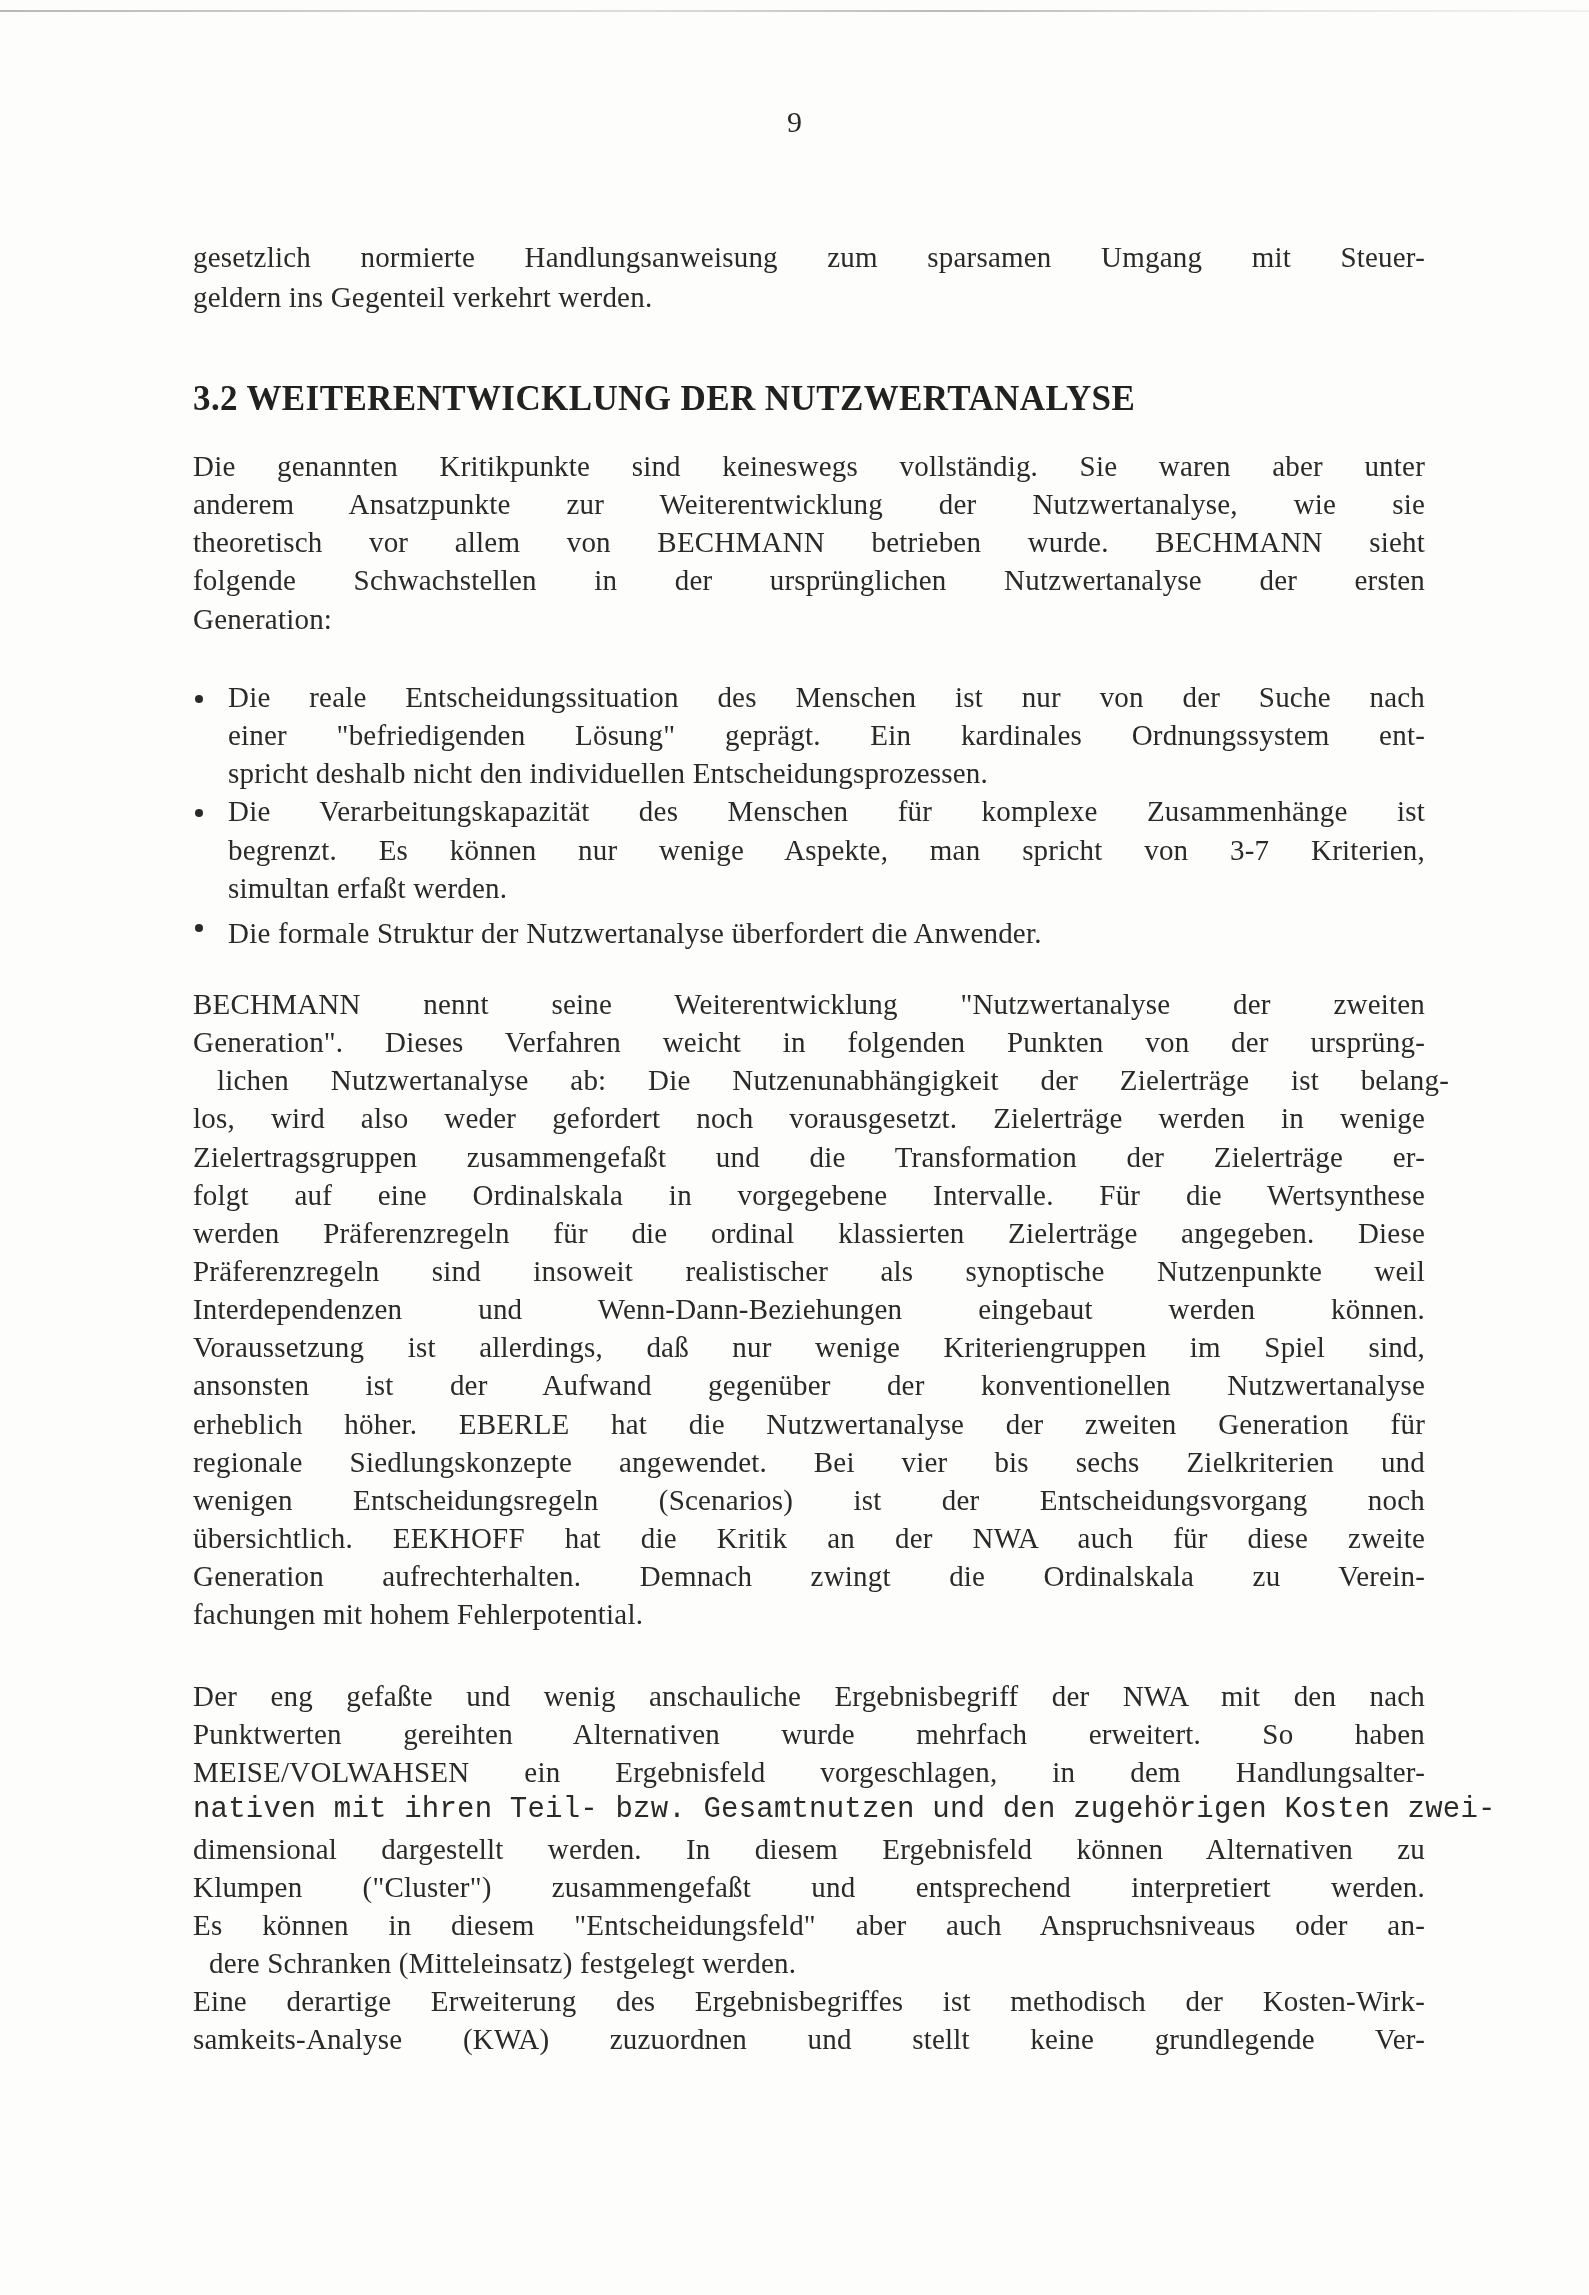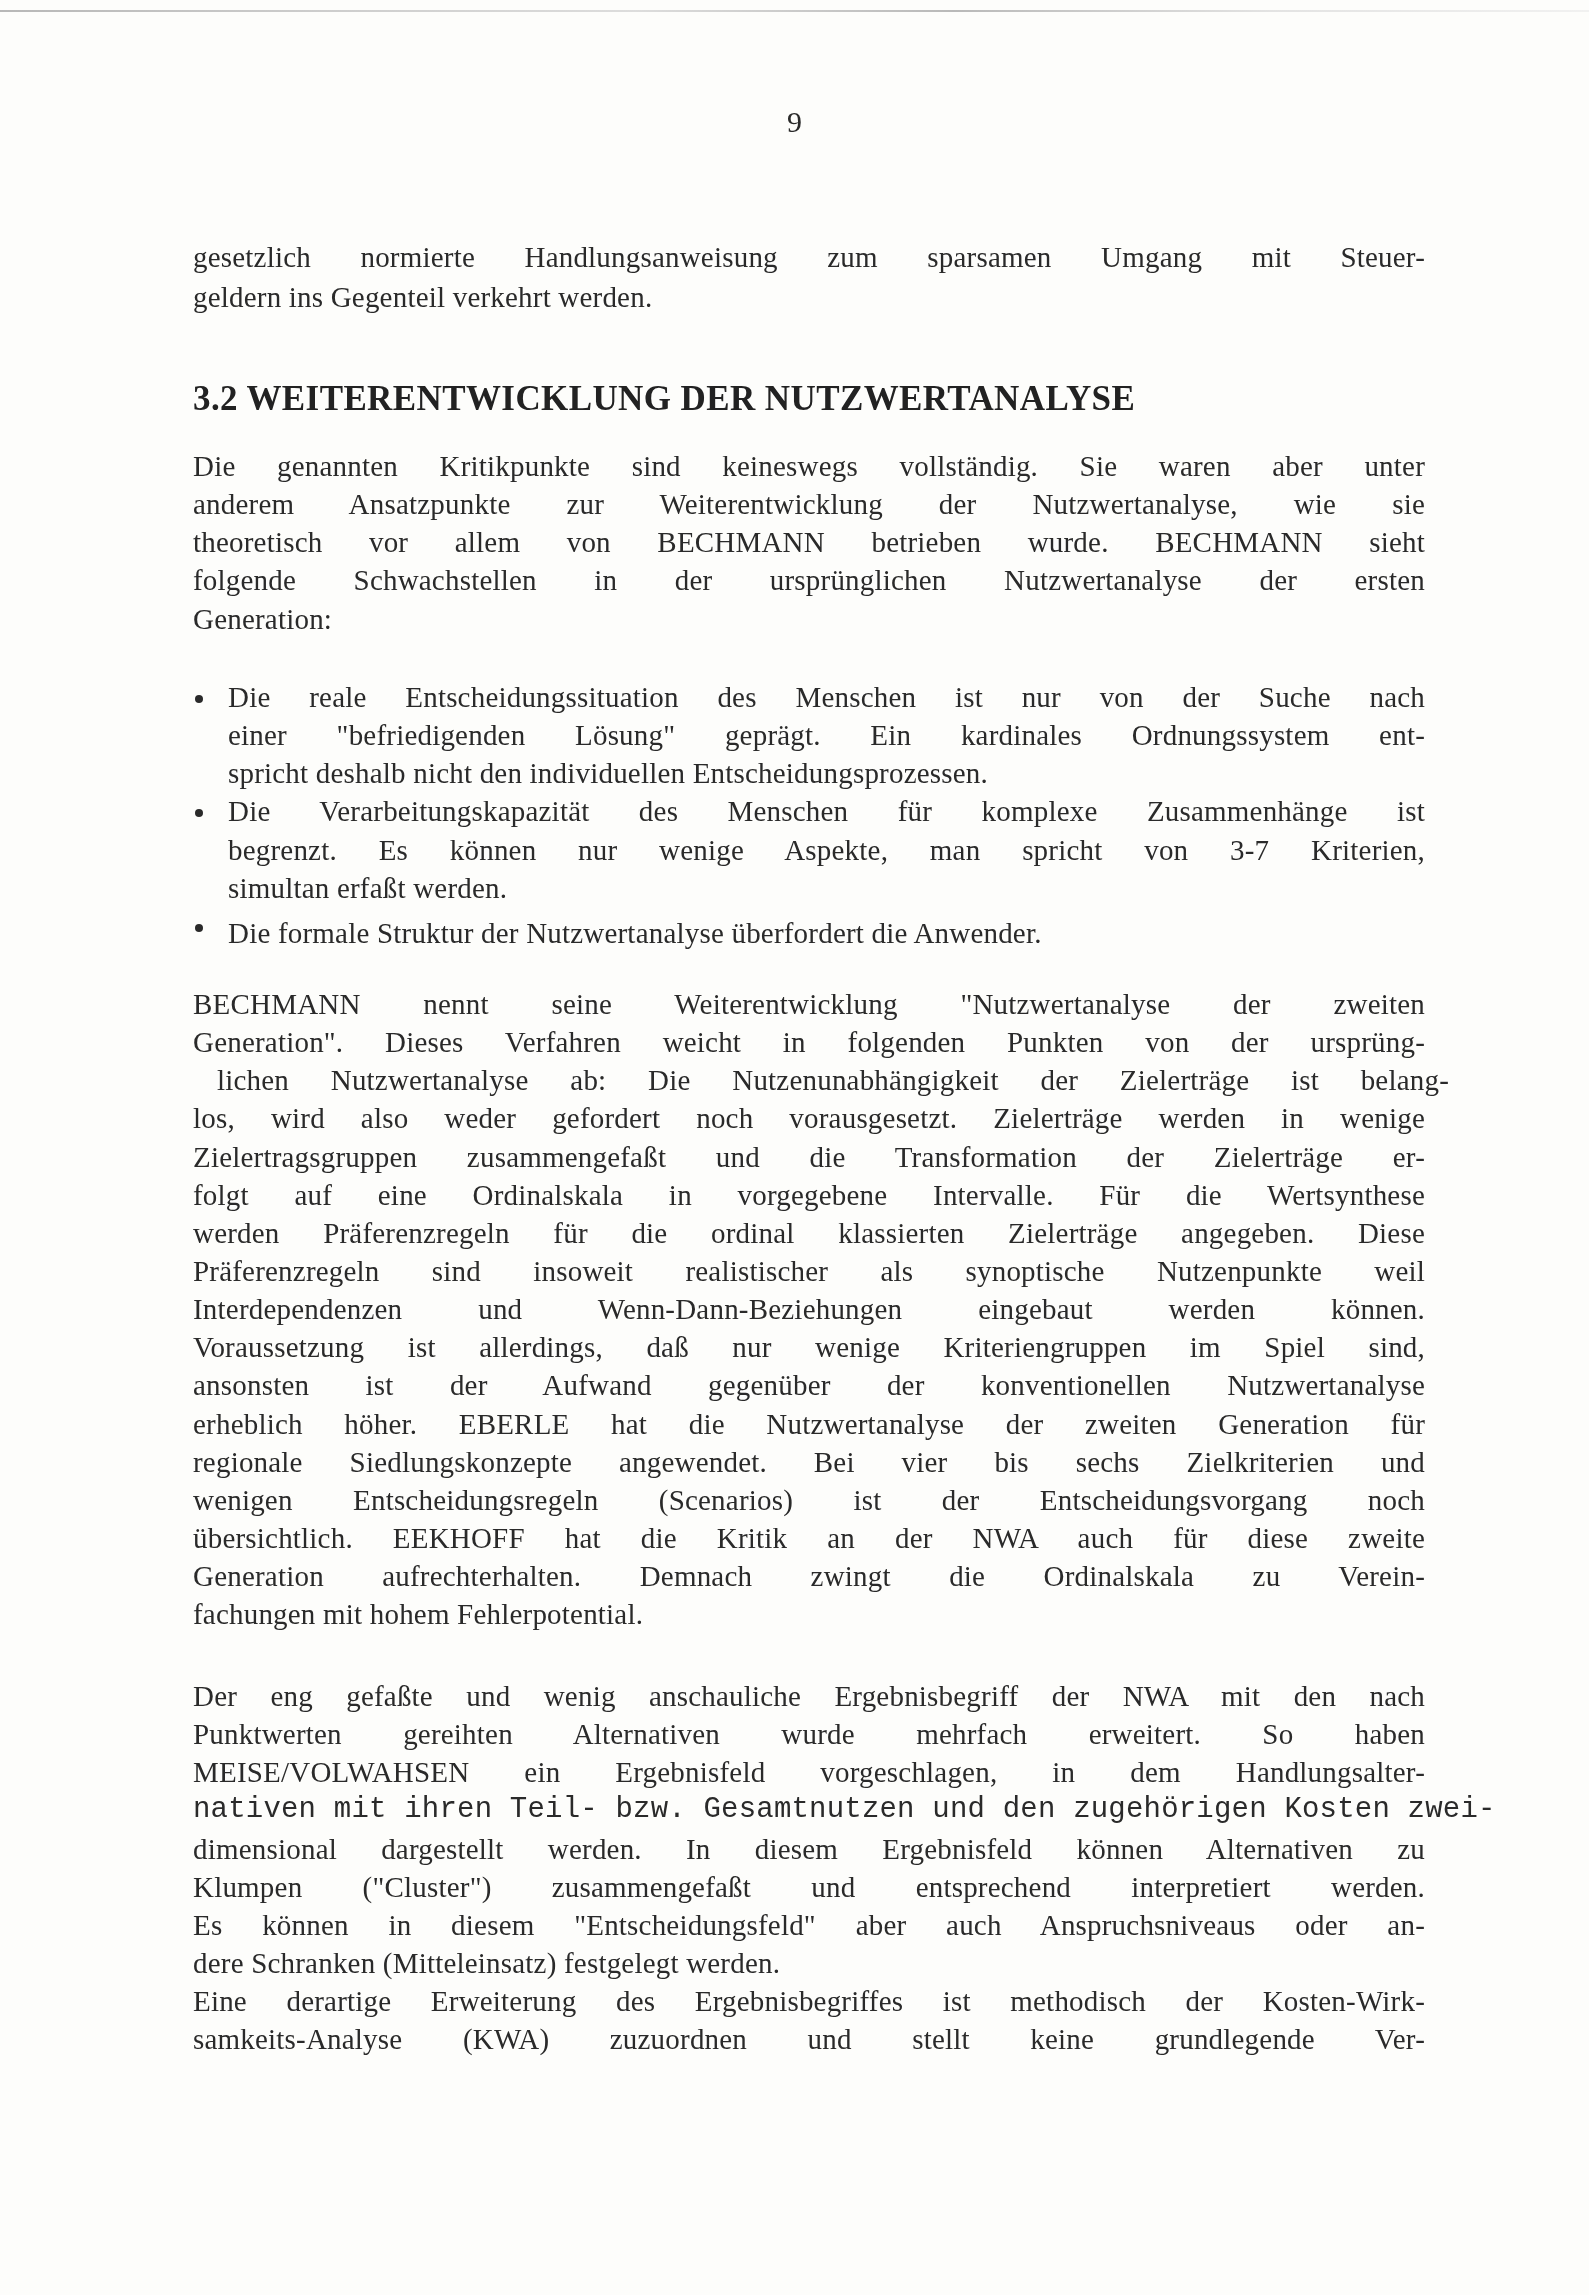--- a/index.html
+++ b/index.html
@@ -114,20 +114,20 @@
 </div>
 
 <div class="text-block" style="top:1677px;">
   <div class="line justify" style="top:0px;">Der eng gefaßte und wenig anschauliche Ergebnisbegriff der NWA mit den nach</div>
   <div class="line justify" style="top:38px;">Punktwerten gereihten Alternativen wurde mehrfach erweitert. So haben</div>
   <div class="line justify" style="top:76px;">MEISE/VOLWAHSEN ein Ergebnisfeld vorgeschlagen, in dem Handlungsalter-</div>
   <div class="line justify" style="top:114px;font-family:Liberation Mono, monospace;">nativen mit ihren Teil- bzw. Gesamtnutzen und den zugehörigen Kosten zwei-</div>
   <div class="line justify" style="top:153px;">dimensional dargestellt werden. In diesem Ergebnisfeld können Alternativen zu</div>
   <div class="line justify" style="top:191px;">Klumpen ("Cluster") zusammengefaßt und entsprechend interpretiert werden.</div>
   <div class="line justify" style="top:229px;">Es können in diesem "Entscheidungsfeld" aber auch Anspruchsniveaus oder an-</div>
-  <div class="line" style="top:267px;">dere Schranken (Mitteleinsatz) festgelegt werden.</div>
+  <div class="line" style="top:267px;margin-left:16px;">dere Schranken (Mitteleinsatz) festgelegt werden.</div>
 </div>
 
 <div class="text-block" style="top:1982px;">
   <div class="line justify" style="top:0px;">Eine derartige Erweiterung des Ergebnisbegriffes ist methodisch der Kosten-Wirk-</div>
   <div class="line justify" style="top:38px;">samkeits-Analyse (KWA) zuzuordnen und stellt keine grundlegende Ver-</div>
 </div>
 
 
 </body></html>

